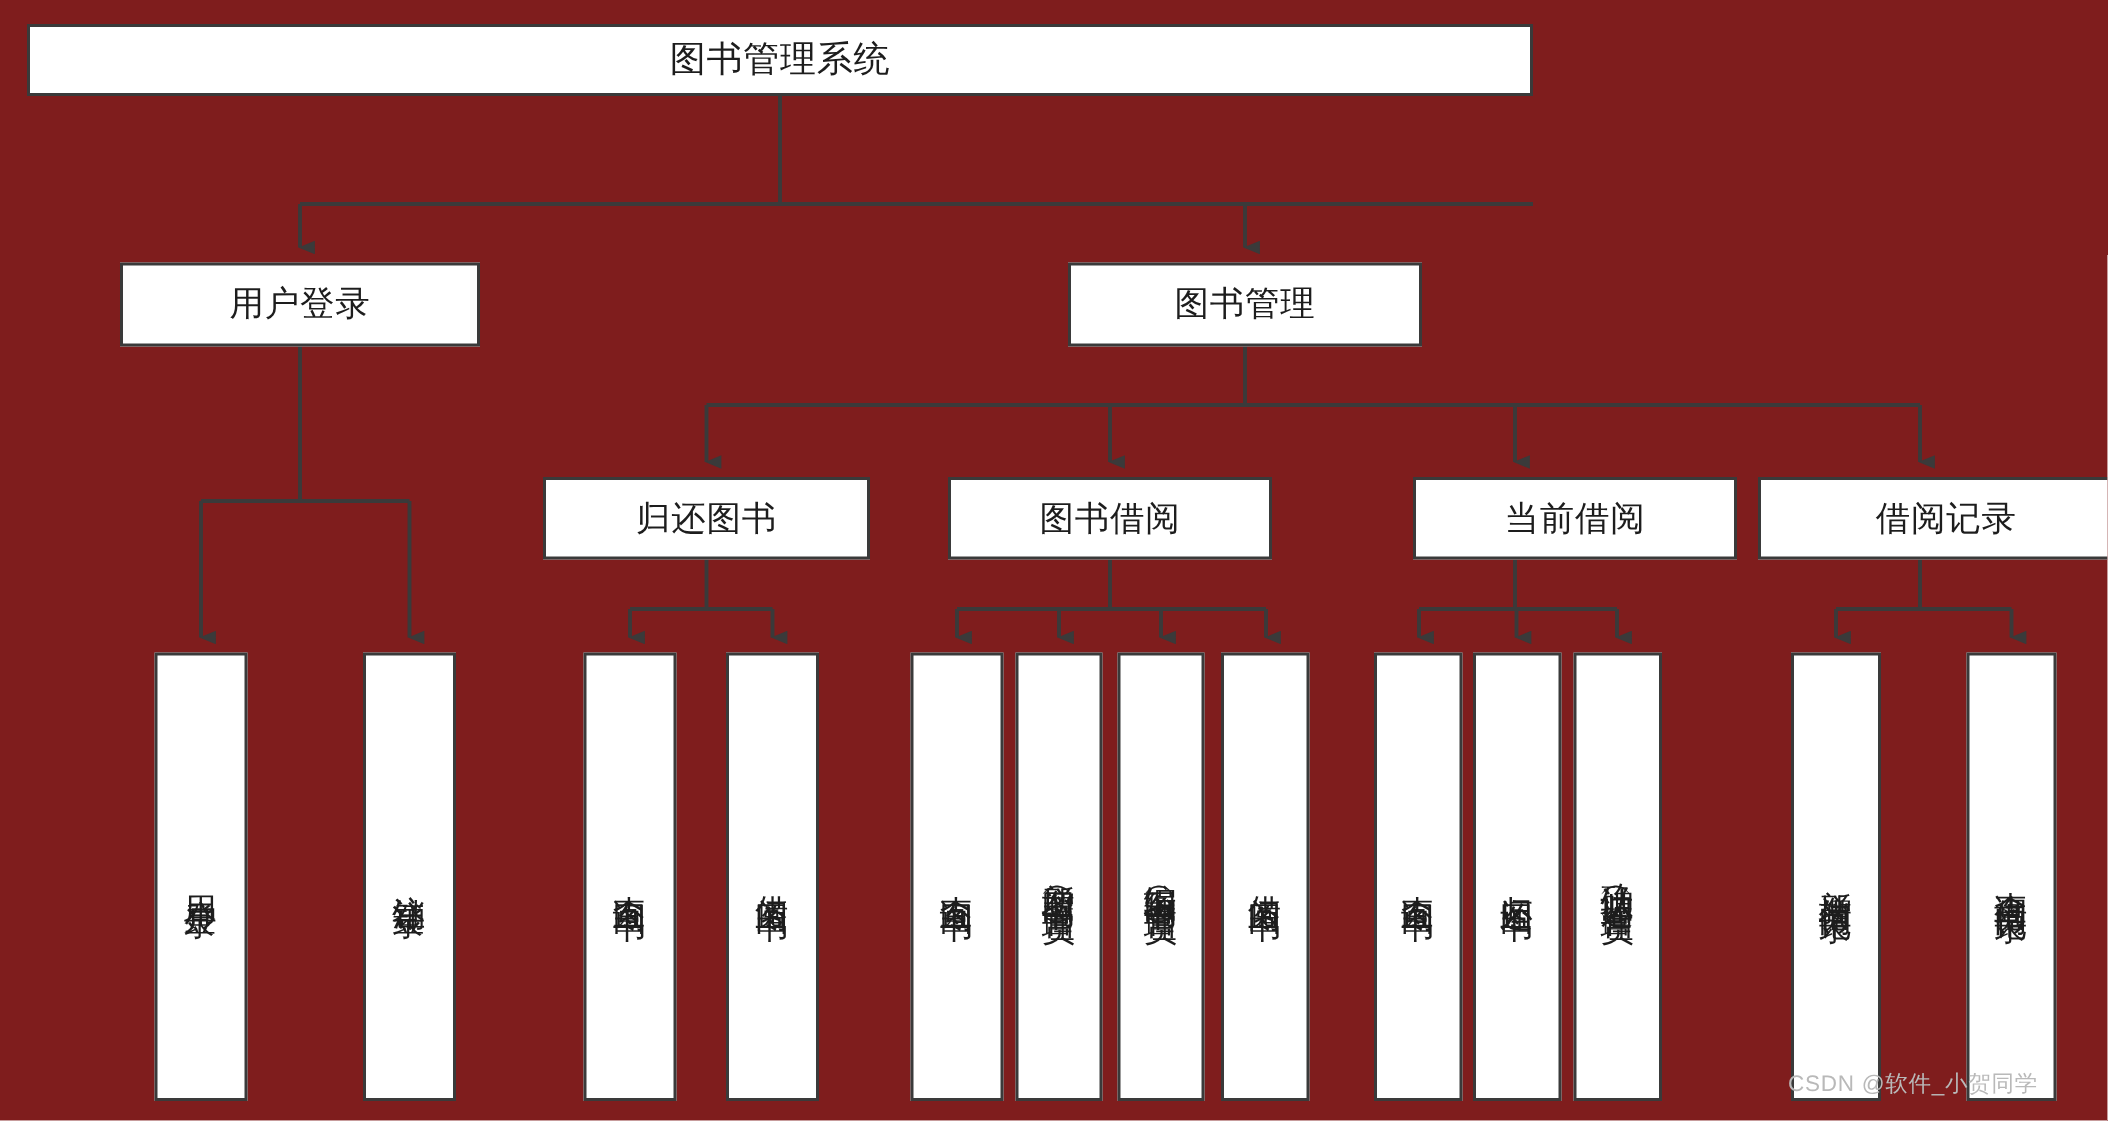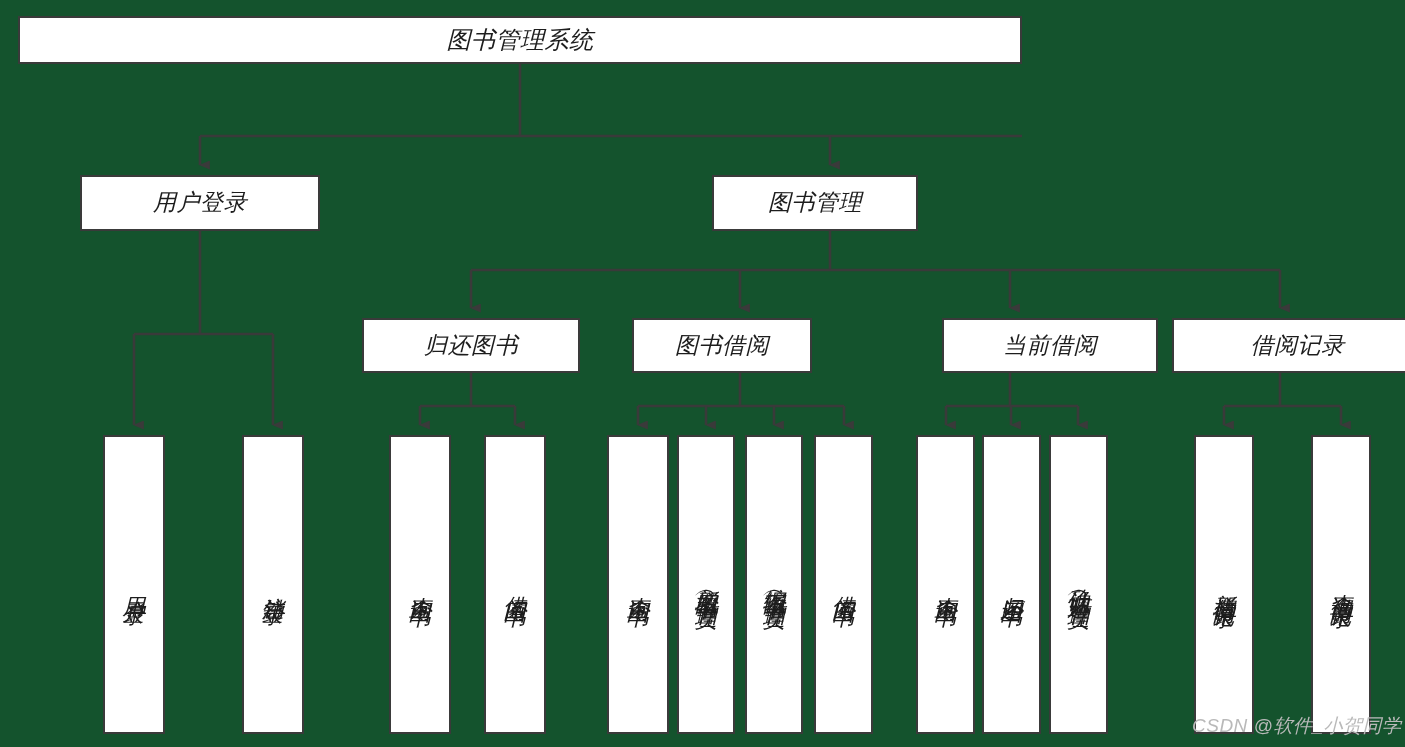--- a/index.html
+++ b/index.html
@@ -7,23 +7,22 @@
     padding: 0;
     background: #ffffff;
   }
   body {
     font-family: "Liberation Sans", "DejaVu Sans", sans-serif;
   }
   #canvas {
     position: relative;
     width: 1405px;
     height: 747px;
-    background: #14532d;
+    background: #7f1d1d;
     overflow: hidden;
-    font-style: italic;
   }
   #wires {
     position: absolute;
     left: 0;
     top: 0;
     width: 1405px;
     height: 747px;
     pointer-events: none;
   }
   .node {
@@ -56,21 +55,21 @@
     line-height: 1.05;
   }
   .node.leaf .vtext {
     writing-mode: vertical-rl;
     text-orientation: upright;
     white-space: nowrap;
     letter-spacing: 3px;
   }
   .watermark {
     position: absolute;
-    font-size: 19px;
+    font-size: 15px;
     color: #b9b9b9;
     white-space: nowrap;
     z-index: 3;
     letter-spacing: 0.5px;
     text-align: right;
   }
 </style>
 </head>
 <body>
 
@@ -126,28 +125,28 @@
     </g>
   </svg>
 
   <div class="node horiz root" style="left:18px;top:16px;width:1004px;height:48px;">
     <span>图书管理系统</span>
   </div>
 
   <div class="node horiz" style="left:80px;top:175px;width:240px;height:56px;">
     <span>用户登录</span>
   </div>
-  <div class="node horiz" style="left:712px;top:175px;width:206px;height:56px;">
+  <div class="node horiz" style="left:712px;top:175px;width:236px;height:56px;">
     <span>图书管理</span>
   </div>
 
   <div class="node horiz" style="left:362px;top:318px;width:218px;height:55px;">
     <span>归还图书</span>
   </div>
-  <div class="node horiz" style="left:632px;top:318px;width:180px;height:55px;">
+  <div class="node horiz" style="left:632px;top:318px;width:216px;height:55px;">
     <span>图书借阅</span>
   </div>
   <div class="node horiz" style="left:902px;top:318px;width:216px;height:55px;margin-left:40px;">
     <span>当前借阅</span>
   </div>
   <div class="node horiz" style="left:1172px;top:318px;width:251px;height:55px;justify-content:center;">
     <span>借阅记录</span>
   </div>
 
   <div class="node leaf" style="left:103px;top:435px;width:62px;height:299px;">

